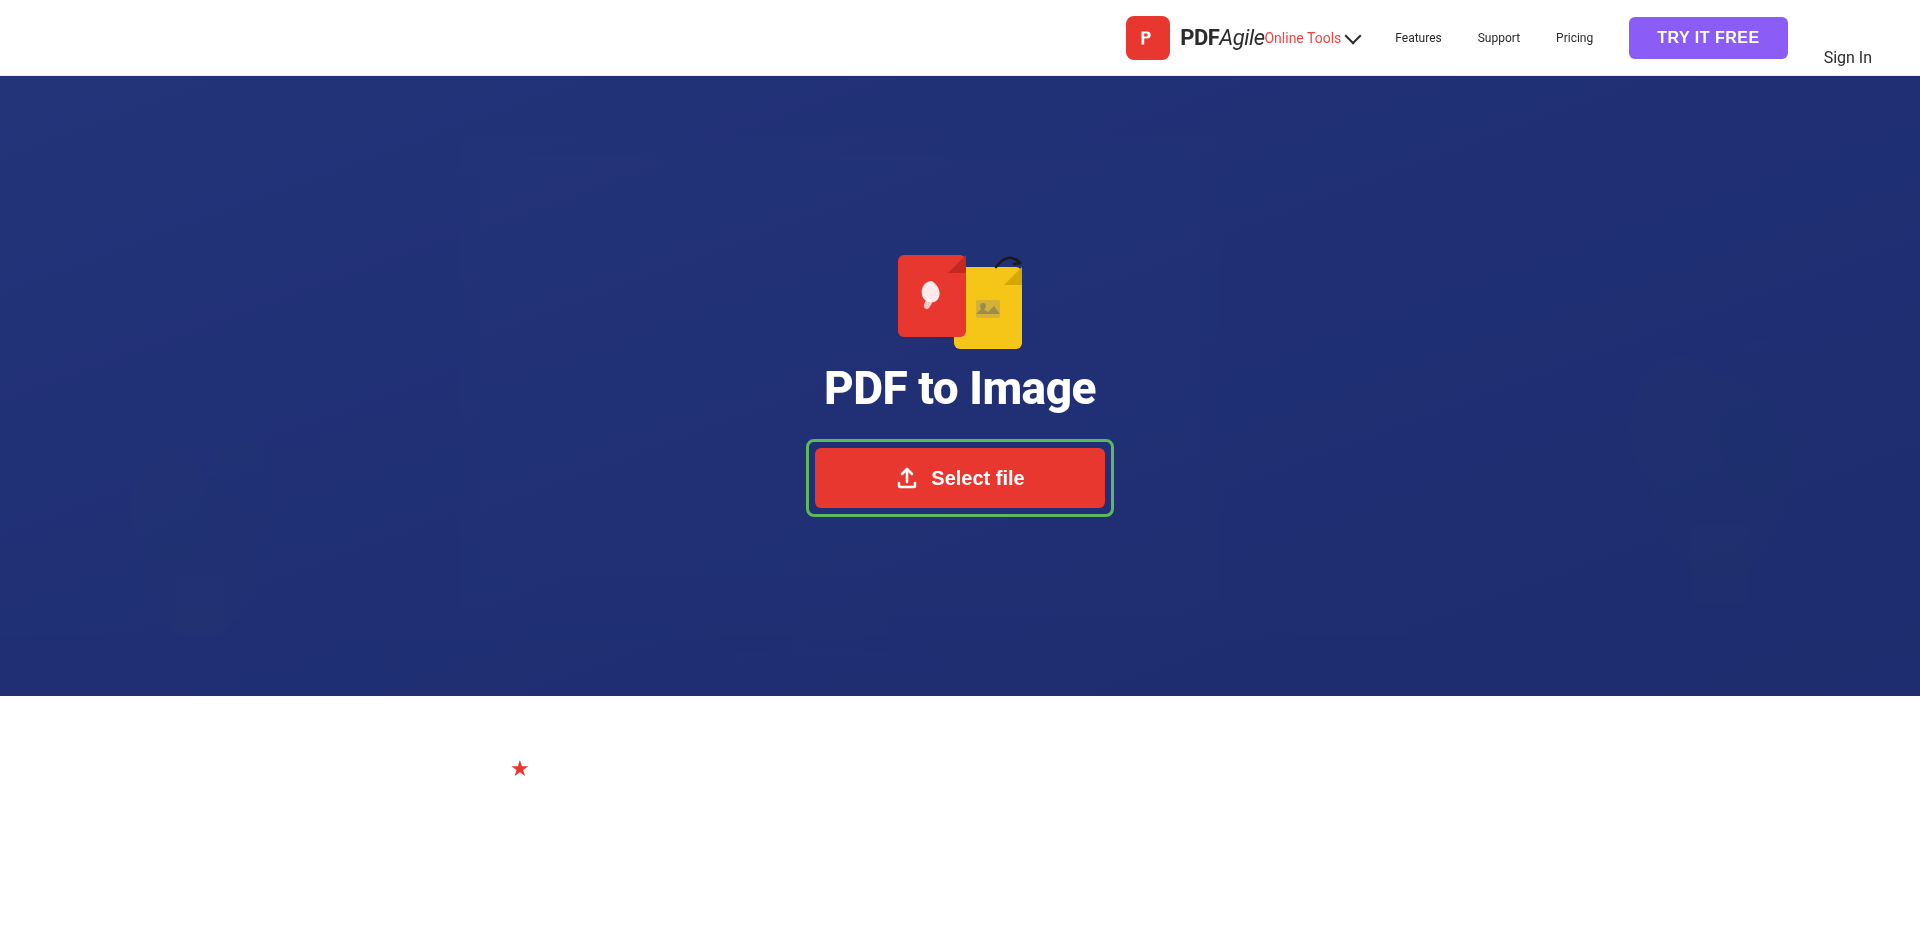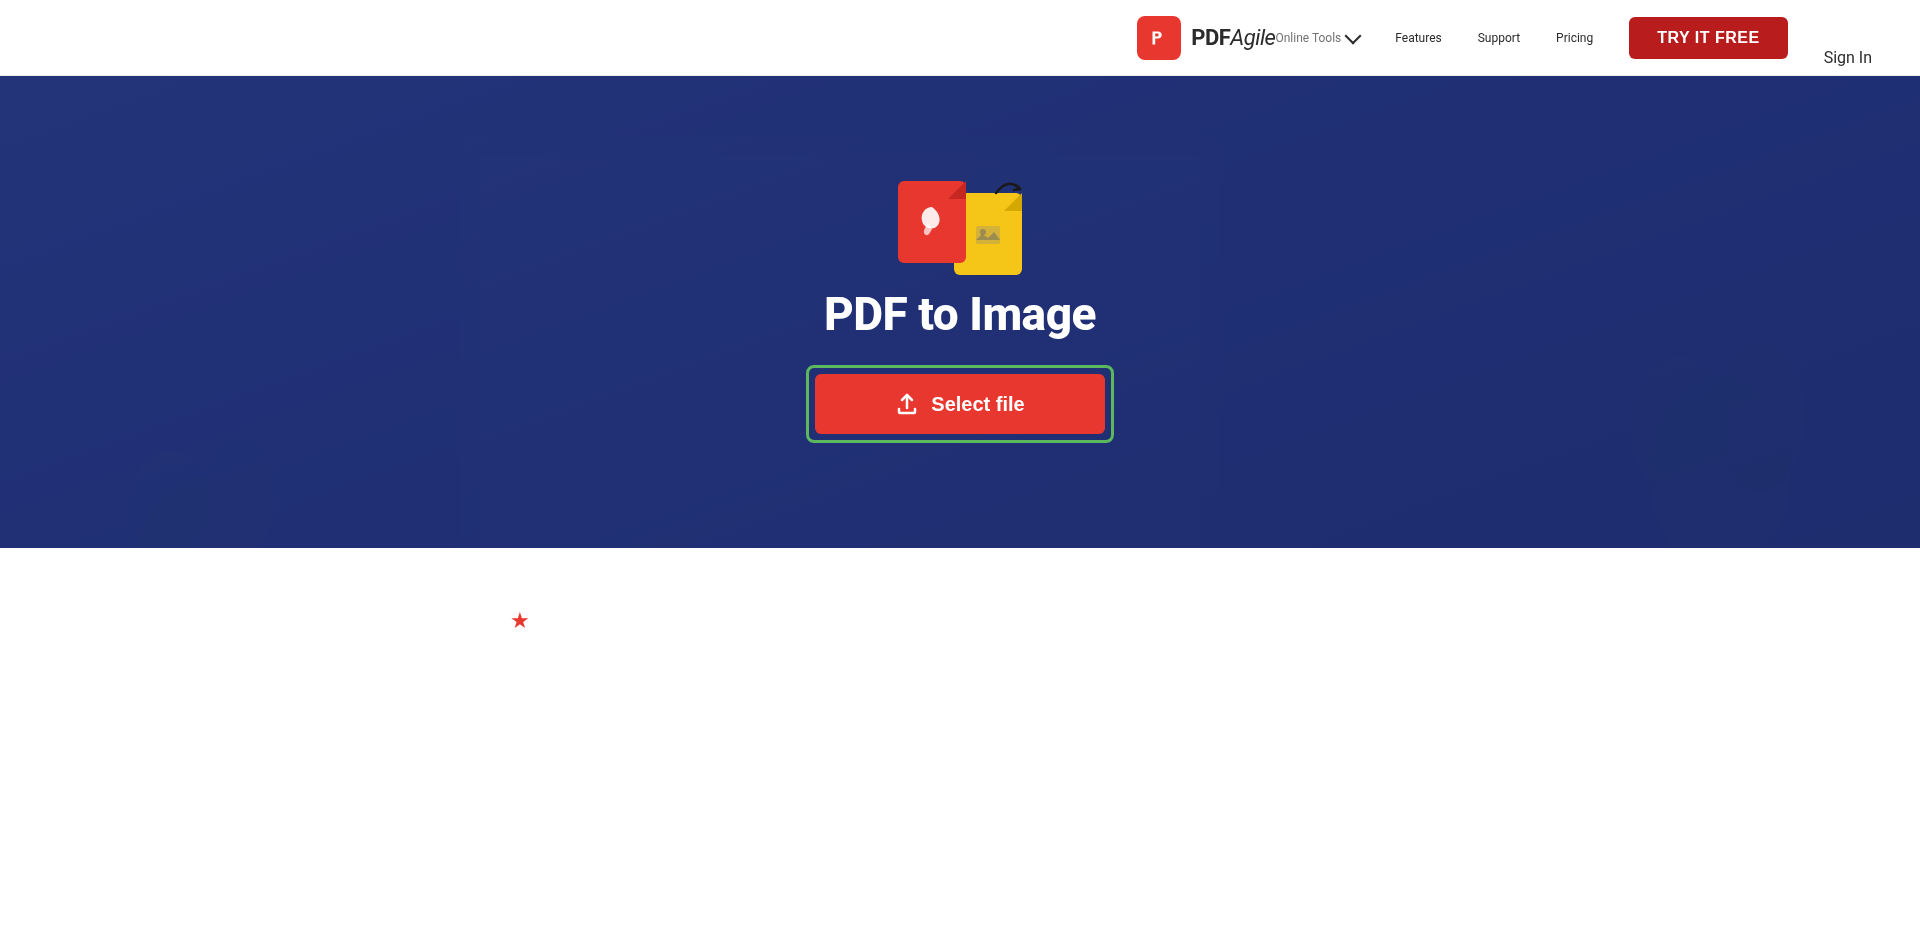--- a/index.html
+++ b/index.html
@@ -73,36 +73,36 @@
       font-size: 12px;
       color: #2b2b2b;
       text-decoration: none;
       cursor: pointer;
     }
 
     .nav-link-dropdown {
       display: flex;
       align-items: center;
       gap: 6px;
-      font-size: 12px;
-      color: #737373;
+      font-size: 14px;
+      color: #ef4444;
       cursor: pointer;
     }
 
     .chevron-down {
       width: 12px;
       height: 12px;
       border-right: 2px solid #2b2b2b;
       border-bottom: 2px solid #2b2b2b;
       transform: rotate(45deg);
       margin-top: -4px;
     }
 
     .try-free-btn {
-      background: #b91c1c;
+      background: #8b5cf6;
       color: #fff;
       border: none;
       border-radius: 6px;
       padding: 12px 28px;
       font-size: 16px;
       font-weight: 700;
       cursor: pointer;
       letter-spacing: 0.5px;
     }
 
@@ -110,21 +110,21 @@
       font-size: 16px;
       color: #2b2b2b;
       cursor: pointer;
       margin-top: 40px;
     }
 
     
     .hero {
       position: relative;
       width: 100%;
-      height: 472px;
+      height: 620px;
       background: #2d3c8e;
       display: flex;
       flex-direction: column;
       align-items: center;
       justify-content: center;
       overflow: hidden;
     }
 
     .hero-bg-overlay {
       position: absolute;

